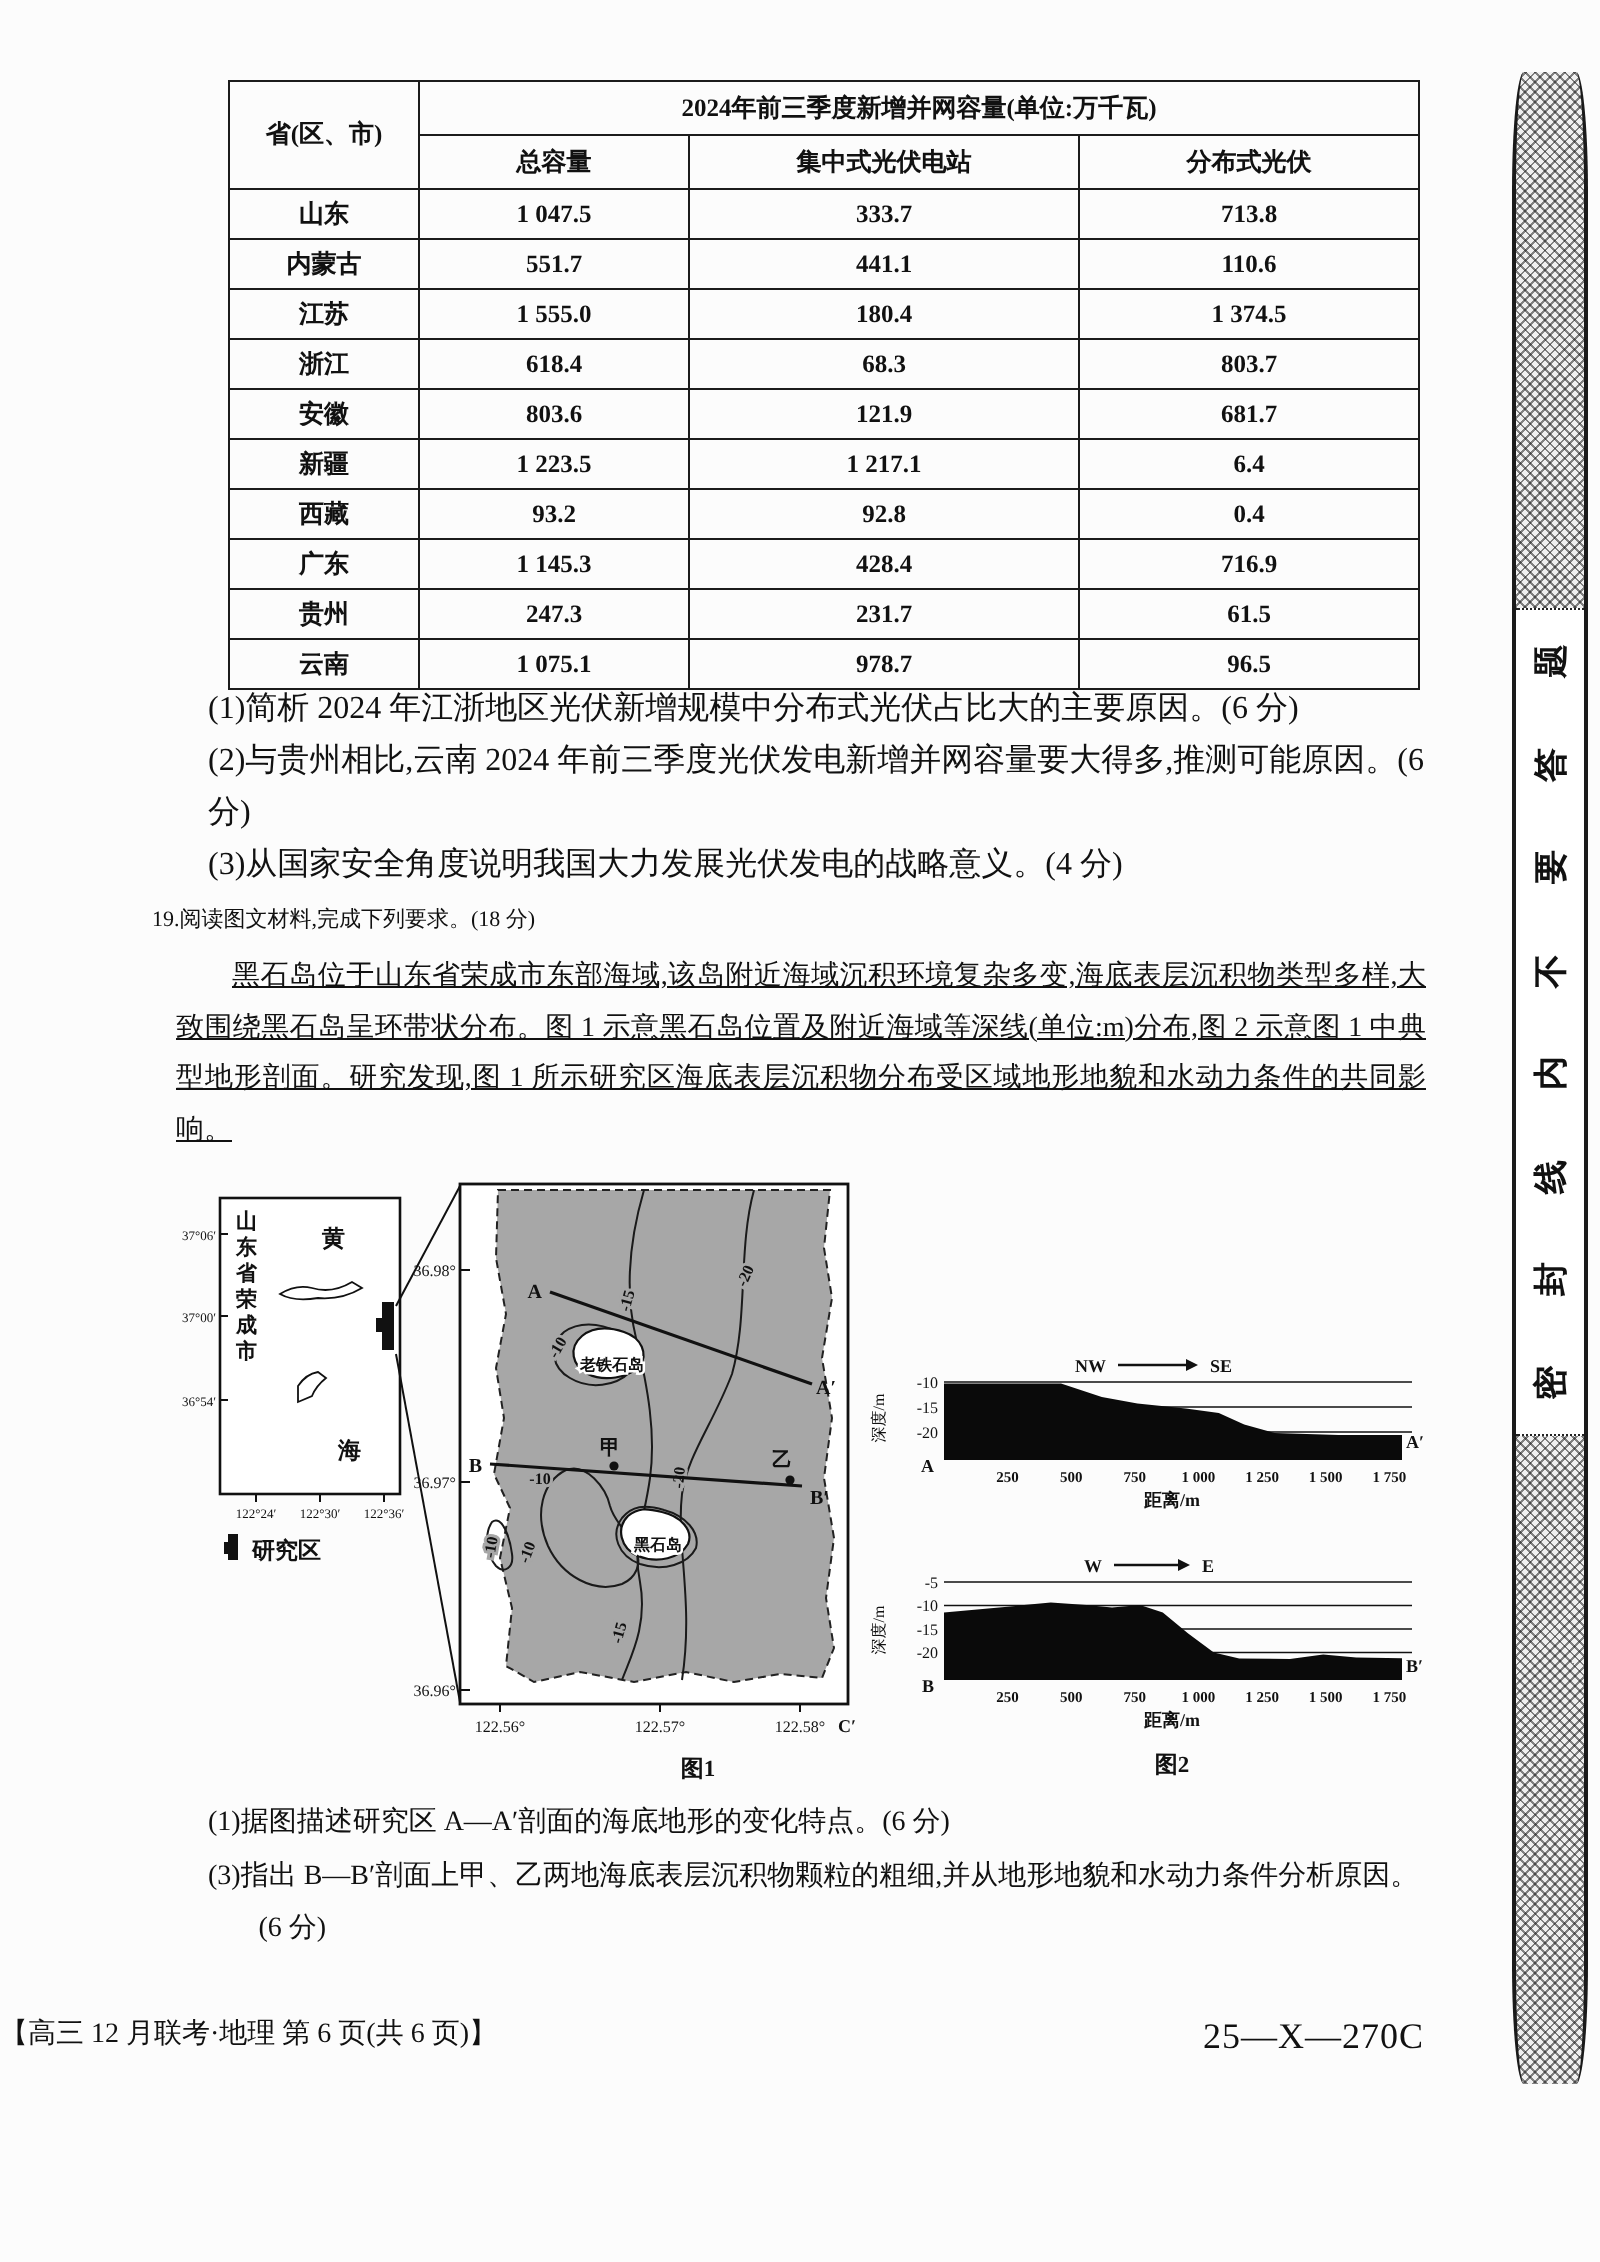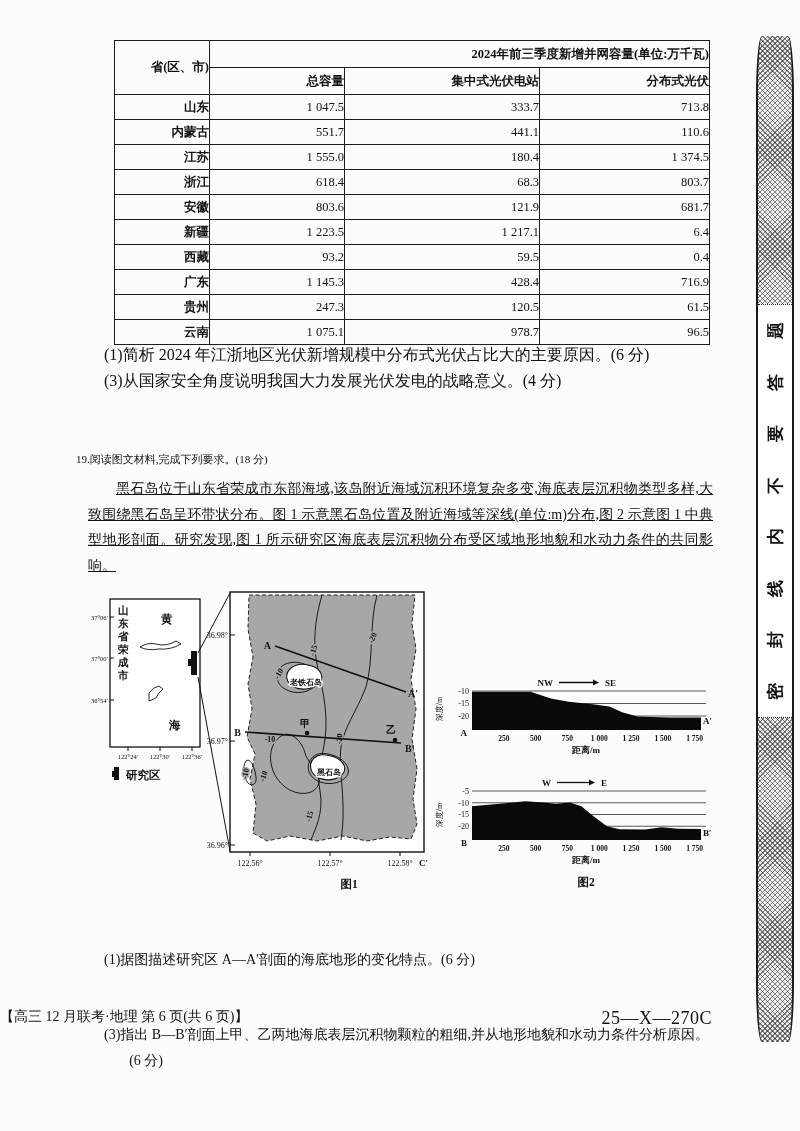--- a/index.html
+++ b/index.html
@@ -1,31 +1,31 @@
 <!DOCTYPE html>
 <html><head>
 <meta charset="utf-8">
 <style>
   html,body{margin:0;padding:0;background:#e8e8e8;}
   .page{position:relative;width:800px;height:1131px;background:#fcfcfc;overflow:hidden;
         font-family:"Liberation Serif","DejaVu Serif",serif;color:#111;}
   
   .pv-table{position:absolute;left:114px;top:40px;border-collapse:collapse;table-layout:fixed;
             font-size:12.5px;background:#fcfcfc;}
-  .pv-table th,.pv-table td{border:1.5px solid #1c1c1c;text-align:right;padding:0;height:24px;
+  .pv-table th,.pv-table td{border:1.5px solid #1c1c1c;text-align:center;padding:0;height:24px;
             font-weight:bold;}
-  .pv-table td.num{font-weight:normal;}
+  .pv-table td.num{font-weight:bold;}
   .pv-table .h1{height:27px;}
   
   .q18{position:absolute;left:104px;top:342px;width:615px;font-size:16px;line-height:26px;}
   .q19-head{position:absolute;left:76px;top:452px;width:640px;font-size:11px;}
   .q19-para{position:absolute;left:88px;top:476px;width:625px;font-size:14px;line-height:25.5px;
             text-align:justify;text-indent:2em;margin:0;text-decoration:underline;}
   .q19-items{position:absolute;left:104px;top:899px;width:612px;font-size:14px;line-height:26.5px;}
-  .q19-items .item{padding-left:1.8em;text-indent:-1.8em;margin-top:48px;}
+  .q19-items .item{padding-left:1.8em;text-indent:-1.8em;}
   .footer{position:absolute;left:0;top:1008px;width:800px;text-align:left;font-size:14px;}
   .footer .code{position:absolute;right:88px;top:0;font-size:18px;letter-spacing:.5px;}
   
   .seal{position:absolute;left:756px;top:36px;width:38px;height:1006px;box-sizing:border-box;
         border-left:2px solid #1a1a1a;border-right:2px solid #1a1a1a;border-radius:6px/60px;
         background-color:#f0f0f0;
         background-image:repeating-linear-gradient(45deg,rgba(20,20,20,.5) 0 1px,transparent 1px 3.5px),
                          repeating-linear-gradient(-45deg,rgba(20,20,20,.5) 0 1px,transparent 1px 3.5px);}
   .seal-window{position:absolute;left:0;top:268px;width:100%;height:412px;background:#fff;
         border-top:1px dotted #222;border-bottom:1px dotted #222;
@@ -95,46 +95,47 @@
         </tr>
     <tr>
           <td>新疆</td>
           <td class="num">1 223.5</td>
           <td class="num">1 217.1</td>
           <td class="num">6.4</td>
         </tr>
     <tr>
           <td>西藏</td>
           <td class="num">93.2</td>
-          <td class="num">59.5</td>
+          <td class="num">92.8</td>
           <td class="num">0.4</td>
         </tr>
     <tr>
           <td>广东</td>
           <td class="num">1 145.3</td>
           <td class="num">428.4</td>
           <td class="num">716.9</td>
         </tr>
     <tr>
           <td>贵州</td>
           <td class="num">247.3</td>
-          <td class="num">120.5</td>
+          <td class="num">231.7</td>
           <td class="num">61.5</td>
         </tr>
     <tr>
           <td>云南</td>
           <td class="num">1 075.1</td>
           <td class="num">978.7</td>
           <td class="num">96.5</td>
         </tr>
   </tbody>
     </table>
 
   <div class="q18">
     <div>(1)简析 2024 年江浙地区光伏新增规模中分布式光伏占比大的主要原因。(6 分)</div>
+    <div>(2)与贵州相比,云南 2024 年前三季度光伏发电新增并网容量要大得多,推测可能原因。(6 分)</div>
     <div>(3)从国家安全角度说明我国大力发展光伏发电的战略意义。(4 分)</div>
   </div>
 
   <div class="q19-head">19.阅读图文材料,完成下列要求。(18 分)</div>
   <p class="q19-para">黑石岛位于山东省荣成市东部海域,该岛附近海域沉积环境复杂多变,海底表层沉积物类型多样,大致围绕黑石岛呈环带状分布。图 1 示意黑石岛位置及附近海域等深线(单位:m)分布,图 2 示意图 1 中典型地形剖面。研究发现,图 1 所示研究区海底表层沉积物分布受区域地形地貌和水动力条件的共同影响。</p>
 
   <svg class="fig" width="650" height="306" viewBox="0 0 650 306">
 
     <g>
       <rect x="25" y="10" width="90" height="148" fill="#fff" stroke="#111" stroke-width="1.3"></rect>

